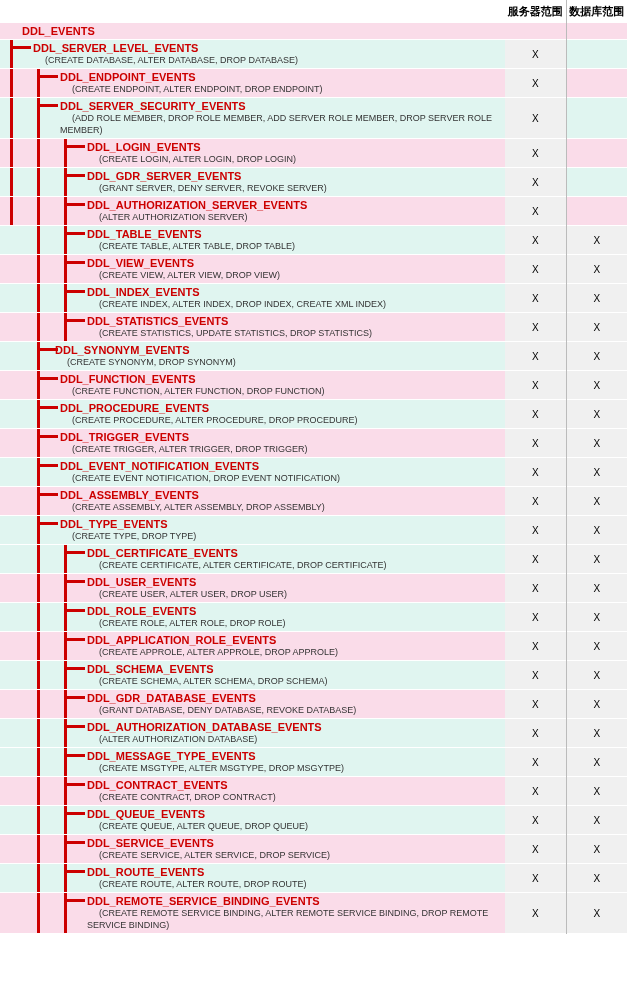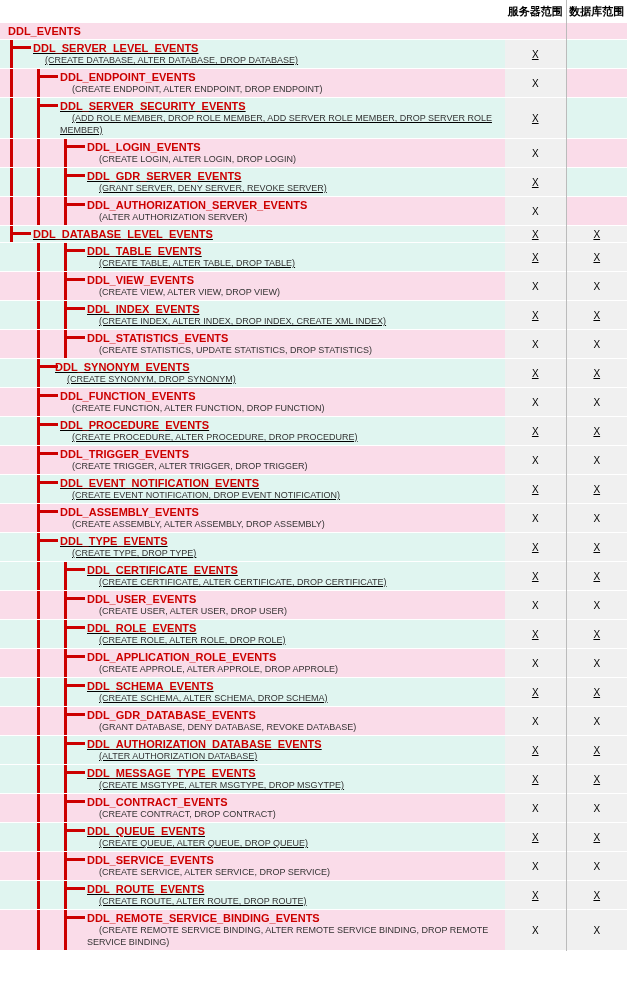--- a/index.html
+++ b/index.html
@@ -5,21 +5,21 @@
   * { box-sizing: border-box; margin: 0; padding: 0; }
   body { font-family: Arial, sans-serif; font-size: 10px; background: #fff; width: 627px; }
   table { width: 100%; border-collapse: collapse; }
   td { vertical-align: top; padding: 0; }
   .head-row td { text-align: center; font-size: 11px; font-weight: bold; padding: 4px 2px; }
   .col-tree { width: 505px; }
   .col-srv { width: 61px; text-align: center; font-size: 10px; border-right: 1px solid #bbb; vertical-align: middle; }
   .col-db { width: 61px; text-align: center; font-size: 10px; vertical-align: middle; }
   .row { border-bottom: 1px solid #fff; }
   .bg-pink { background: #fadce9; }
-  .bg-cyan { background: #e0f5f0; text-decoration: underline; }
+  .bg-cyan { background: #e0f5f0; }
   .col-srv.bg-cell { background: #f0f0f0; }
   .col-db.bg-cell { background: #f0f0f0; }
   .node { position: relative; padding: 2px 0 2px 0; line-height: 12px; }
   .title { color: #c00; font-weight: bold; font-size: 11px; display: block; }
   .sub { color: #333; font-size: 9px; }
   .vline { position: absolute; width: 3px; background: #c00; }
   .hline { position: absolute; height: 3px; background: #c00; }
 </style>
 </head>
 <body>
@@ -28,21 +28,21 @@
   <tbody>
       <tr class="head-row">
     <td class="col-tree"></td>
     <td class="col-srv">服务器范围</td>
     <td class="col-db">数据库范围</td>
   </tr>
   </tbody>
     <tbody id="rows">
       <tr class="row bg-pink">
         <td class="col-tree">
-          <div class="node" style="padding-left: 8px;">
+          <div class="node" style="padding-left: 22px;">
             <span class="title">DDL_EVENTS</span>
           </div>
         </td>
         <td class="col-srv"></td>
         <td class="col-db"></td>
       </tr>
       <tr class="row bg-cyan">
         <td class="col-tree">
           <div class="node" style="padding-left: 33px;"><div class="vline" style="left: 10px; top: 0px; bottom: 0px;"></div><div class="vline" style="left: 10px; top: 0px; height: 8px;"></div><div class="hline" style="left: 10px; top: 6px; width: 21px;"></div><span class="title">DDL_SERVER_LEVEL_EVENTS</span><span class="sub" style="padding-left: 12px;">(CREATE DATABASE, ALTER DATABASE, DROP DATABASE)</span></div>
         </td>
@@ -76,32 +76,20 @@
         </td>
         <td class="col-srv bg-cell">X</td>
         <td class="col-db"></td>
       </tr>
       <tr class="row bg-pink">
         <td class="col-tree">
           <div class="node" style="padding-left: 87px;"><div class="vline" style="left: 10px; top: 0px; bottom: 0px;"></div><div class="vline" style="left: 37px; top: 0px; bottom: 0px;"></div><div class="vline" style="left: 64px; top: 0px; bottom: 0px;"></div><div class="vline" style="left: 64px; top: 0px; height: 8px;"></div><div class="hline" style="left: 64px; top: 6px; width: 21px;"></div><span class="title">DDL_AUTHORIZATION_SERVER_EVENTS</span><span class="sub" style="padding-left: 12px;">(ALTER AUTHORIZATION SERVER)</span></div>
         </td>
         <td class="col-srv bg-cell">X</td>
         <td class="col-db"></td>
-      </tr>
-      <tr class="row bg-cyan">
-        <td class="col-tree">
-          <div class="node" style="padding-left: 33px;">
-            <div class="vline" style="left: 10px; top: 0px; bottom: 0px;"></div>
-            <div class="vline" style="left: 10px; top: 0px; height: 8px;"></div>
-            <div class="hline" style="left: 10px; top: 6px; width: 21px;"></div>
-            <span class="title">DDL_DATABASE_LEVEL_EVENTS</span>
-          </div>
-        </td>
-        <td class="col-srv bg-cell">X</td>
-        <td class="col-db bg-cell">X</td>
       </tr>
       <tr class="row bg-cyan">
         <td class="col-tree">
           <div class="node" style="padding-left: 87px;"><div class="vline" style="left: 37px; top: 0px; bottom: 0px;"></div><div class="vline" style="left: 64px; top: 0px; bottom: 0px;"></div><div class="vline" style="left: 64px; top: 0px; height: 8px;"></div><div class="hline" style="left: 64px; top: 6px; width: 21px;"></div><span class="title">DDL_TABLE_EVENTS</span><span class="sub" style="padding-left: 12px;">(CREATE TABLE, ALTER TABLE, DROP TABLE)</span></div>
         </td>
         <td class="col-srv bg-cell">X</td>
         <td class="col-db bg-cell">X</td>
       </tr>
       <tr class="row bg-pink">
         <td class="col-tree">

